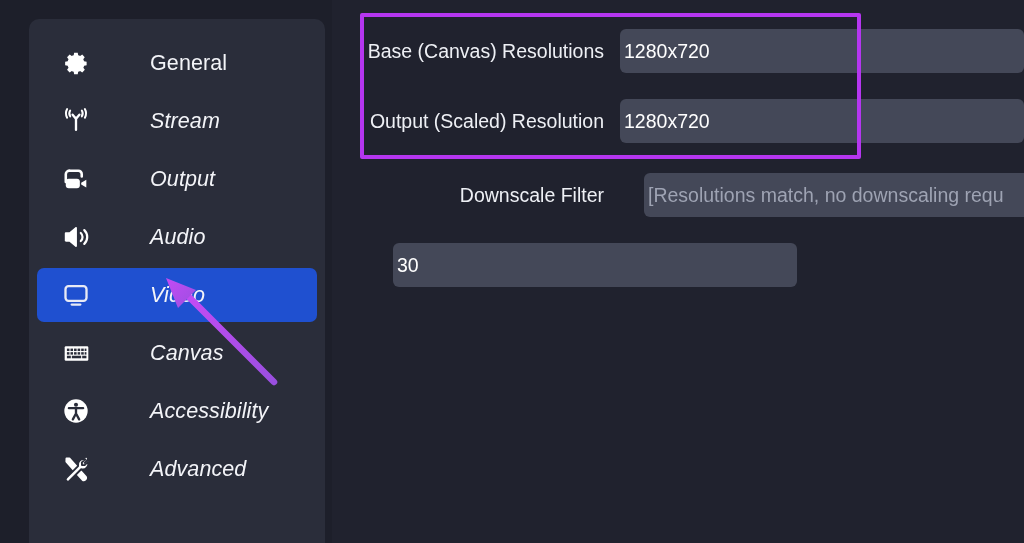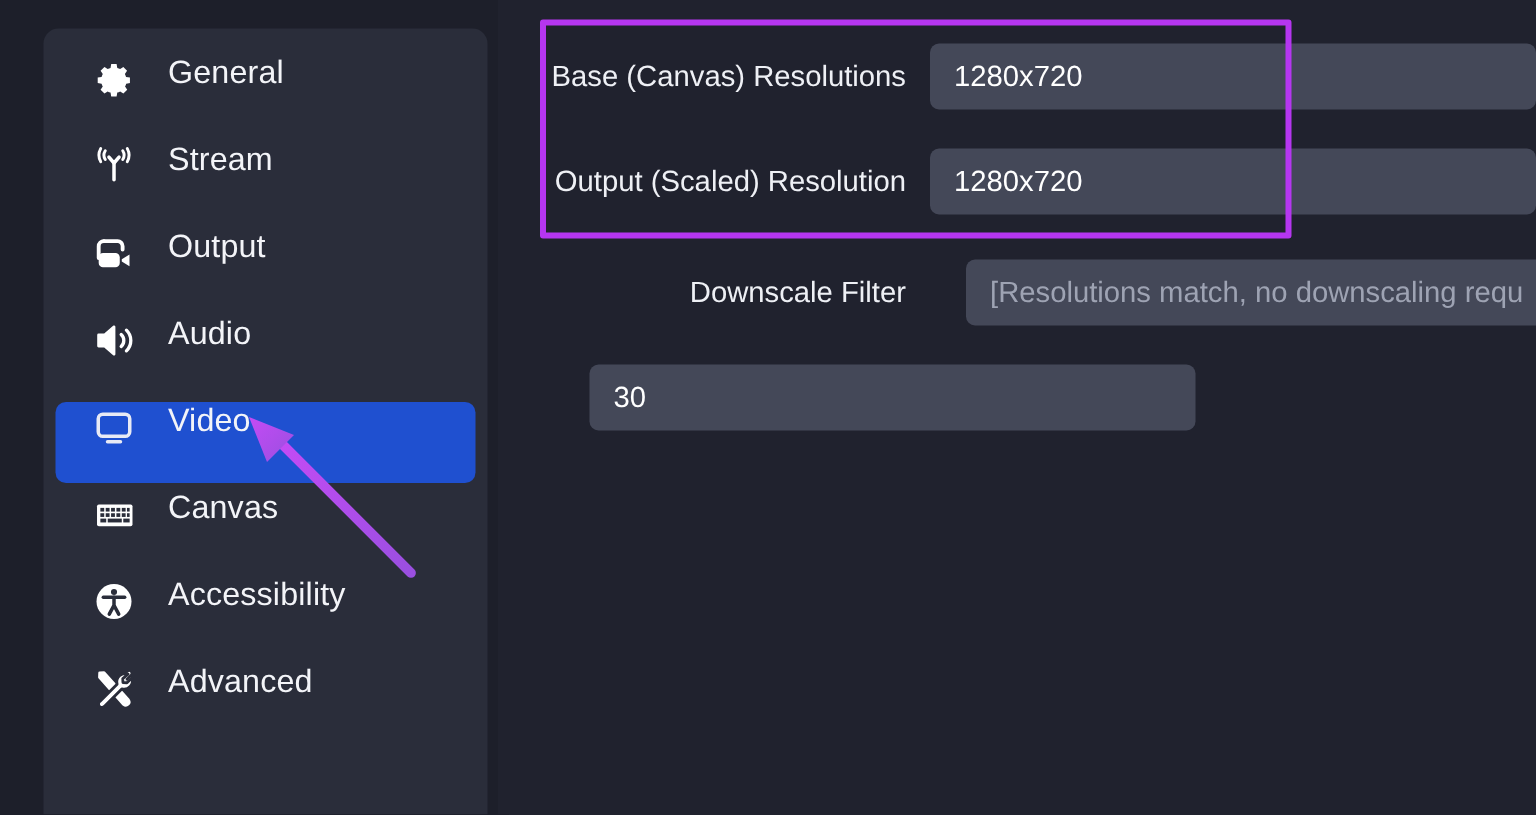--- a/index.html
+++ b/index.html
@@ -20,27 +20,29 @@
     position:absolute;
     left:29px; top:19px;
     width:296px; height:524px;
     background:#2a2d3a;
     border-radius:10px 10px 0 0;
     padding-top:17px;
   }
   .nav-item {
     position:relative;
     display:flex;
+    align-items:center;
     height:54px;
     margin:0 8px;
     padding-left:22px;
     border-radius:7px;
     color:#f2f3f7;
-  }
-  .nav-item + .nav-item { margin-top:4px; }
+    gap:38px;
+  }
+  .nav-item + .nav-item { margin-top:4px;font-style:italic; }
   .nav-item.active { background:#1f50d0; }
   .nav-icon {
     width:34px; height:34px;
     display:flex; align-items:center; justify-content:center;
     flex:0 0 34px;
     color:#ffffff;
   }
   .nav-icon svg { display:block; }
   .nav-label {
     margin-left:19px;
@@ -68,21 +70,21 @@
     color:#eef0f5;
     text-align:right;
     white-space:nowrap;
   }
   .field {
     background:#444858;
     border-radius:6px;
     height:44px;
     display:flex;
     align-items:center;
-    padding-left:16px;
+    padding-left:4px;
     font-size:19.5px;
     color:#ffffff;
     white-space:nowrap;
     overflow:hidden;
   }
   .field.placeholder { color:#9ea3b3; }
 
   
   #row-base   { top:29px;  }
   #row-output { top:99px;  }

